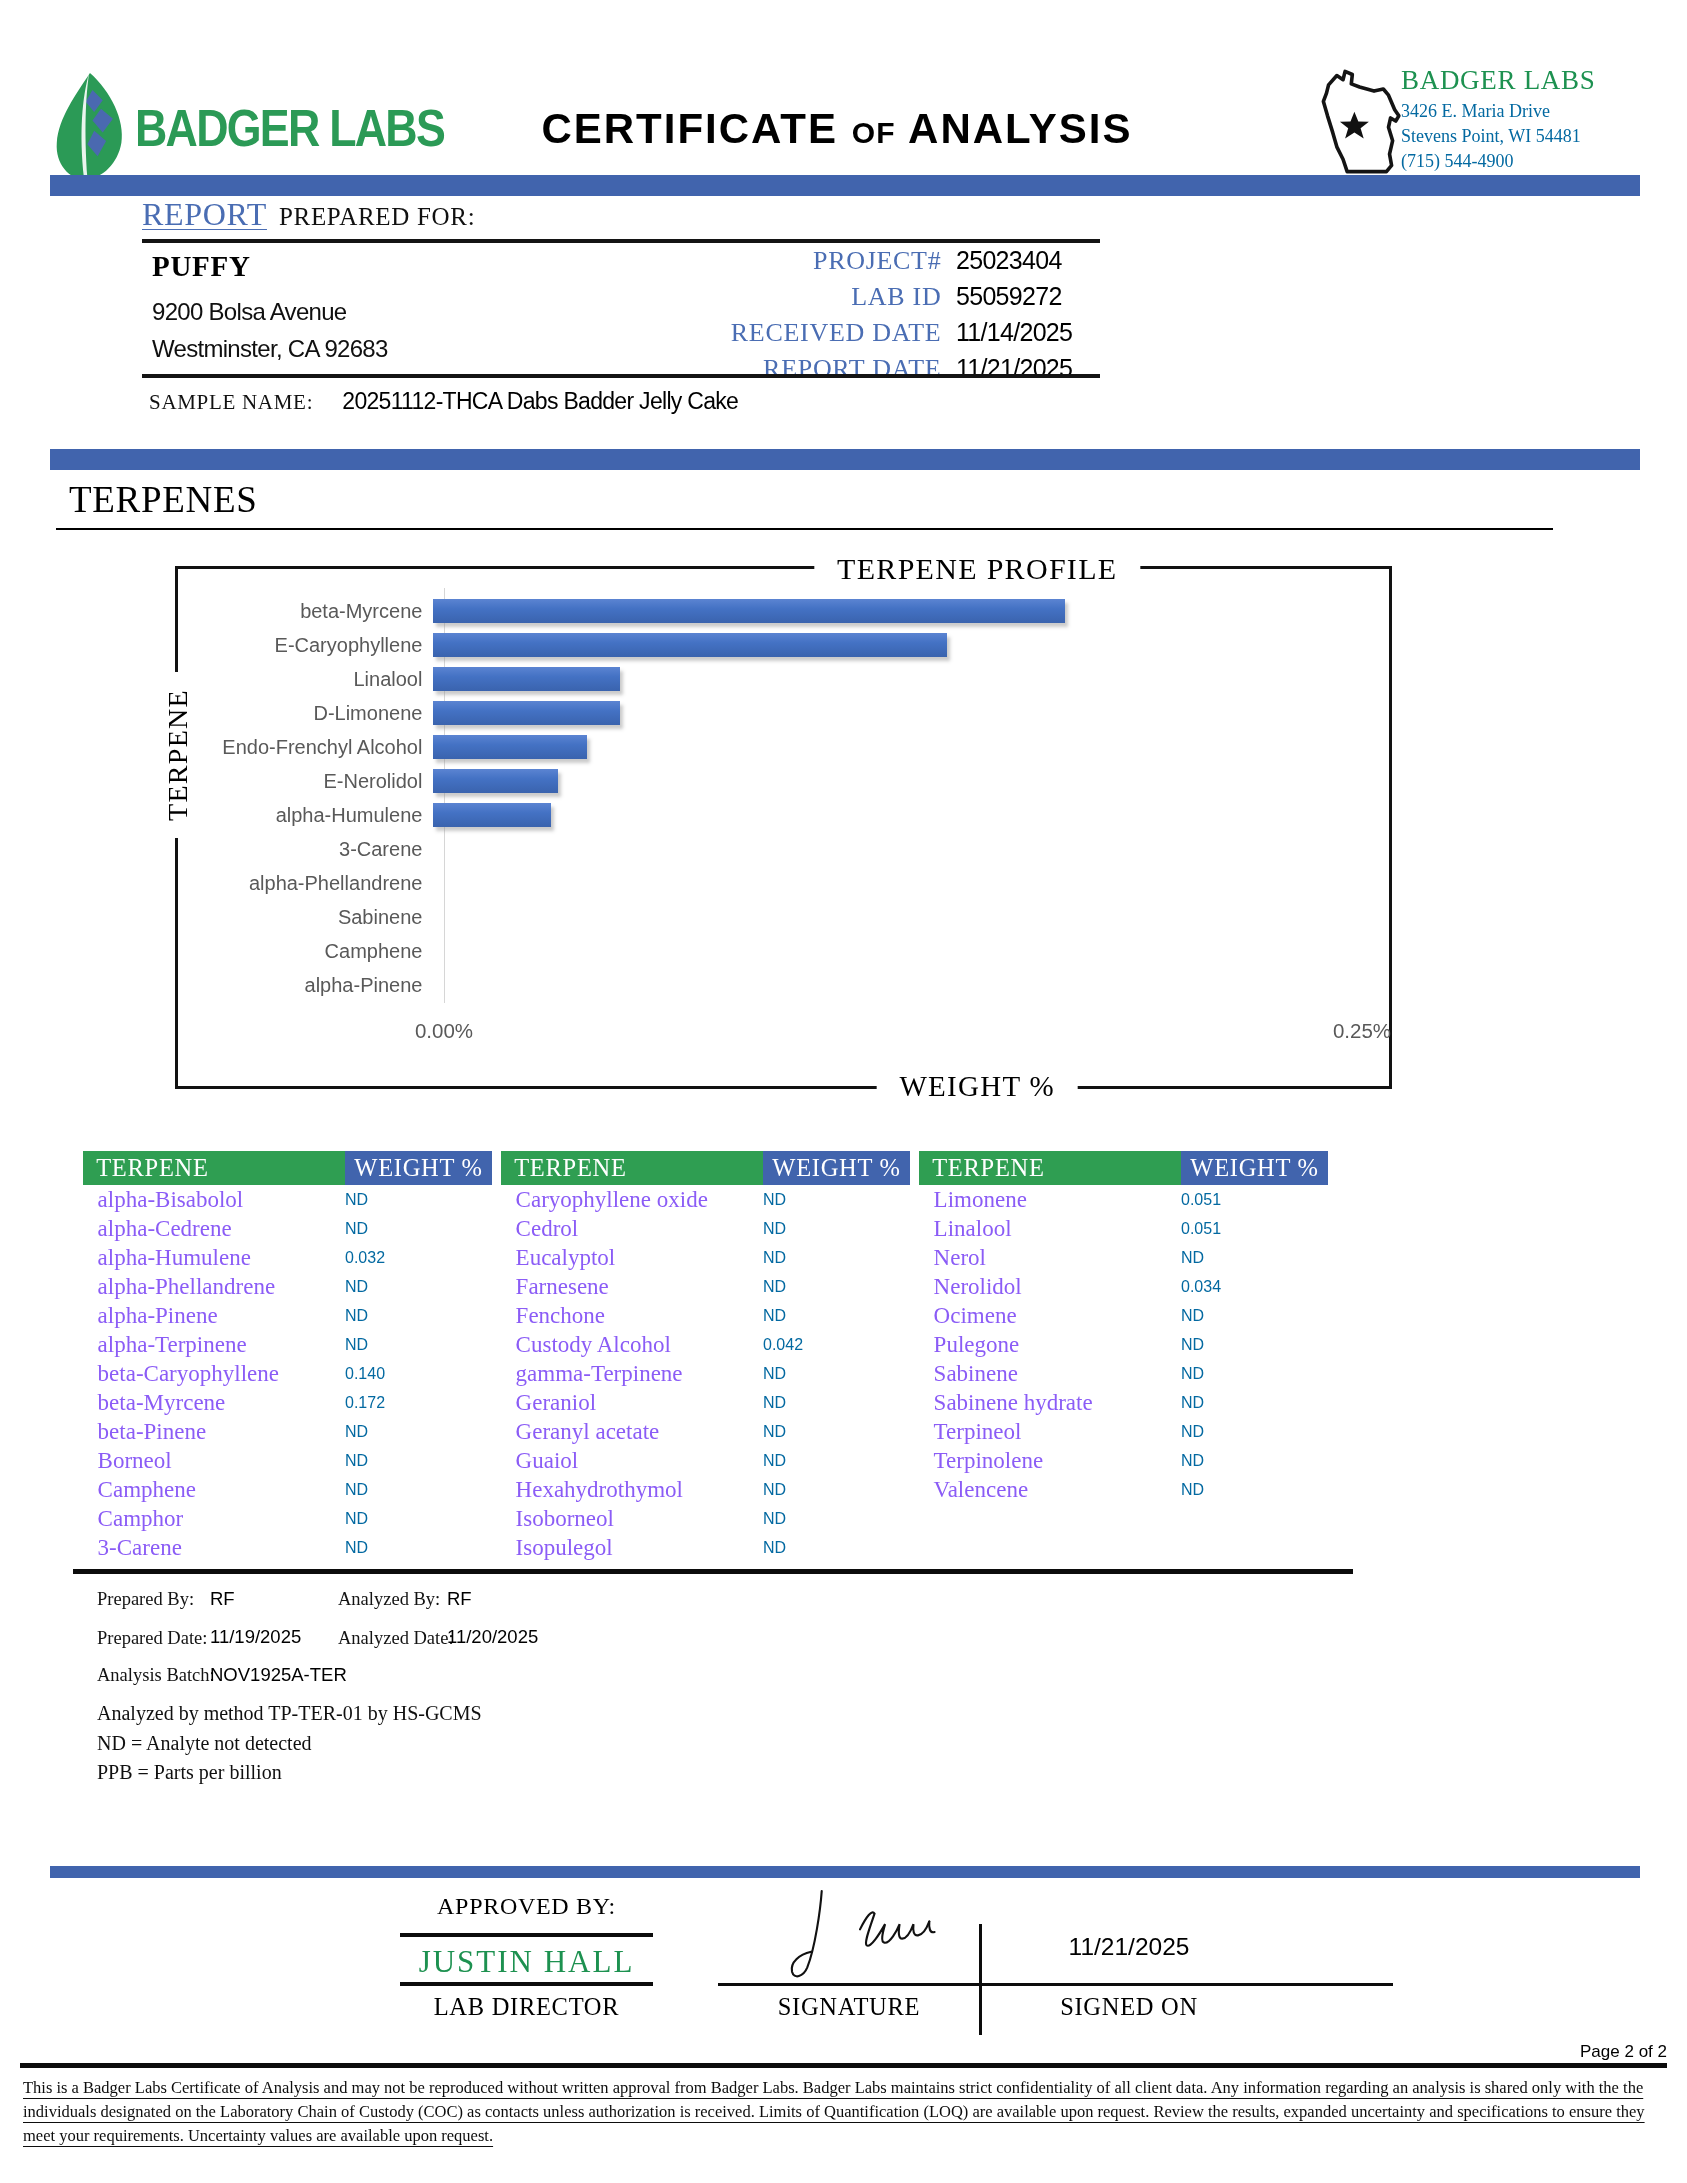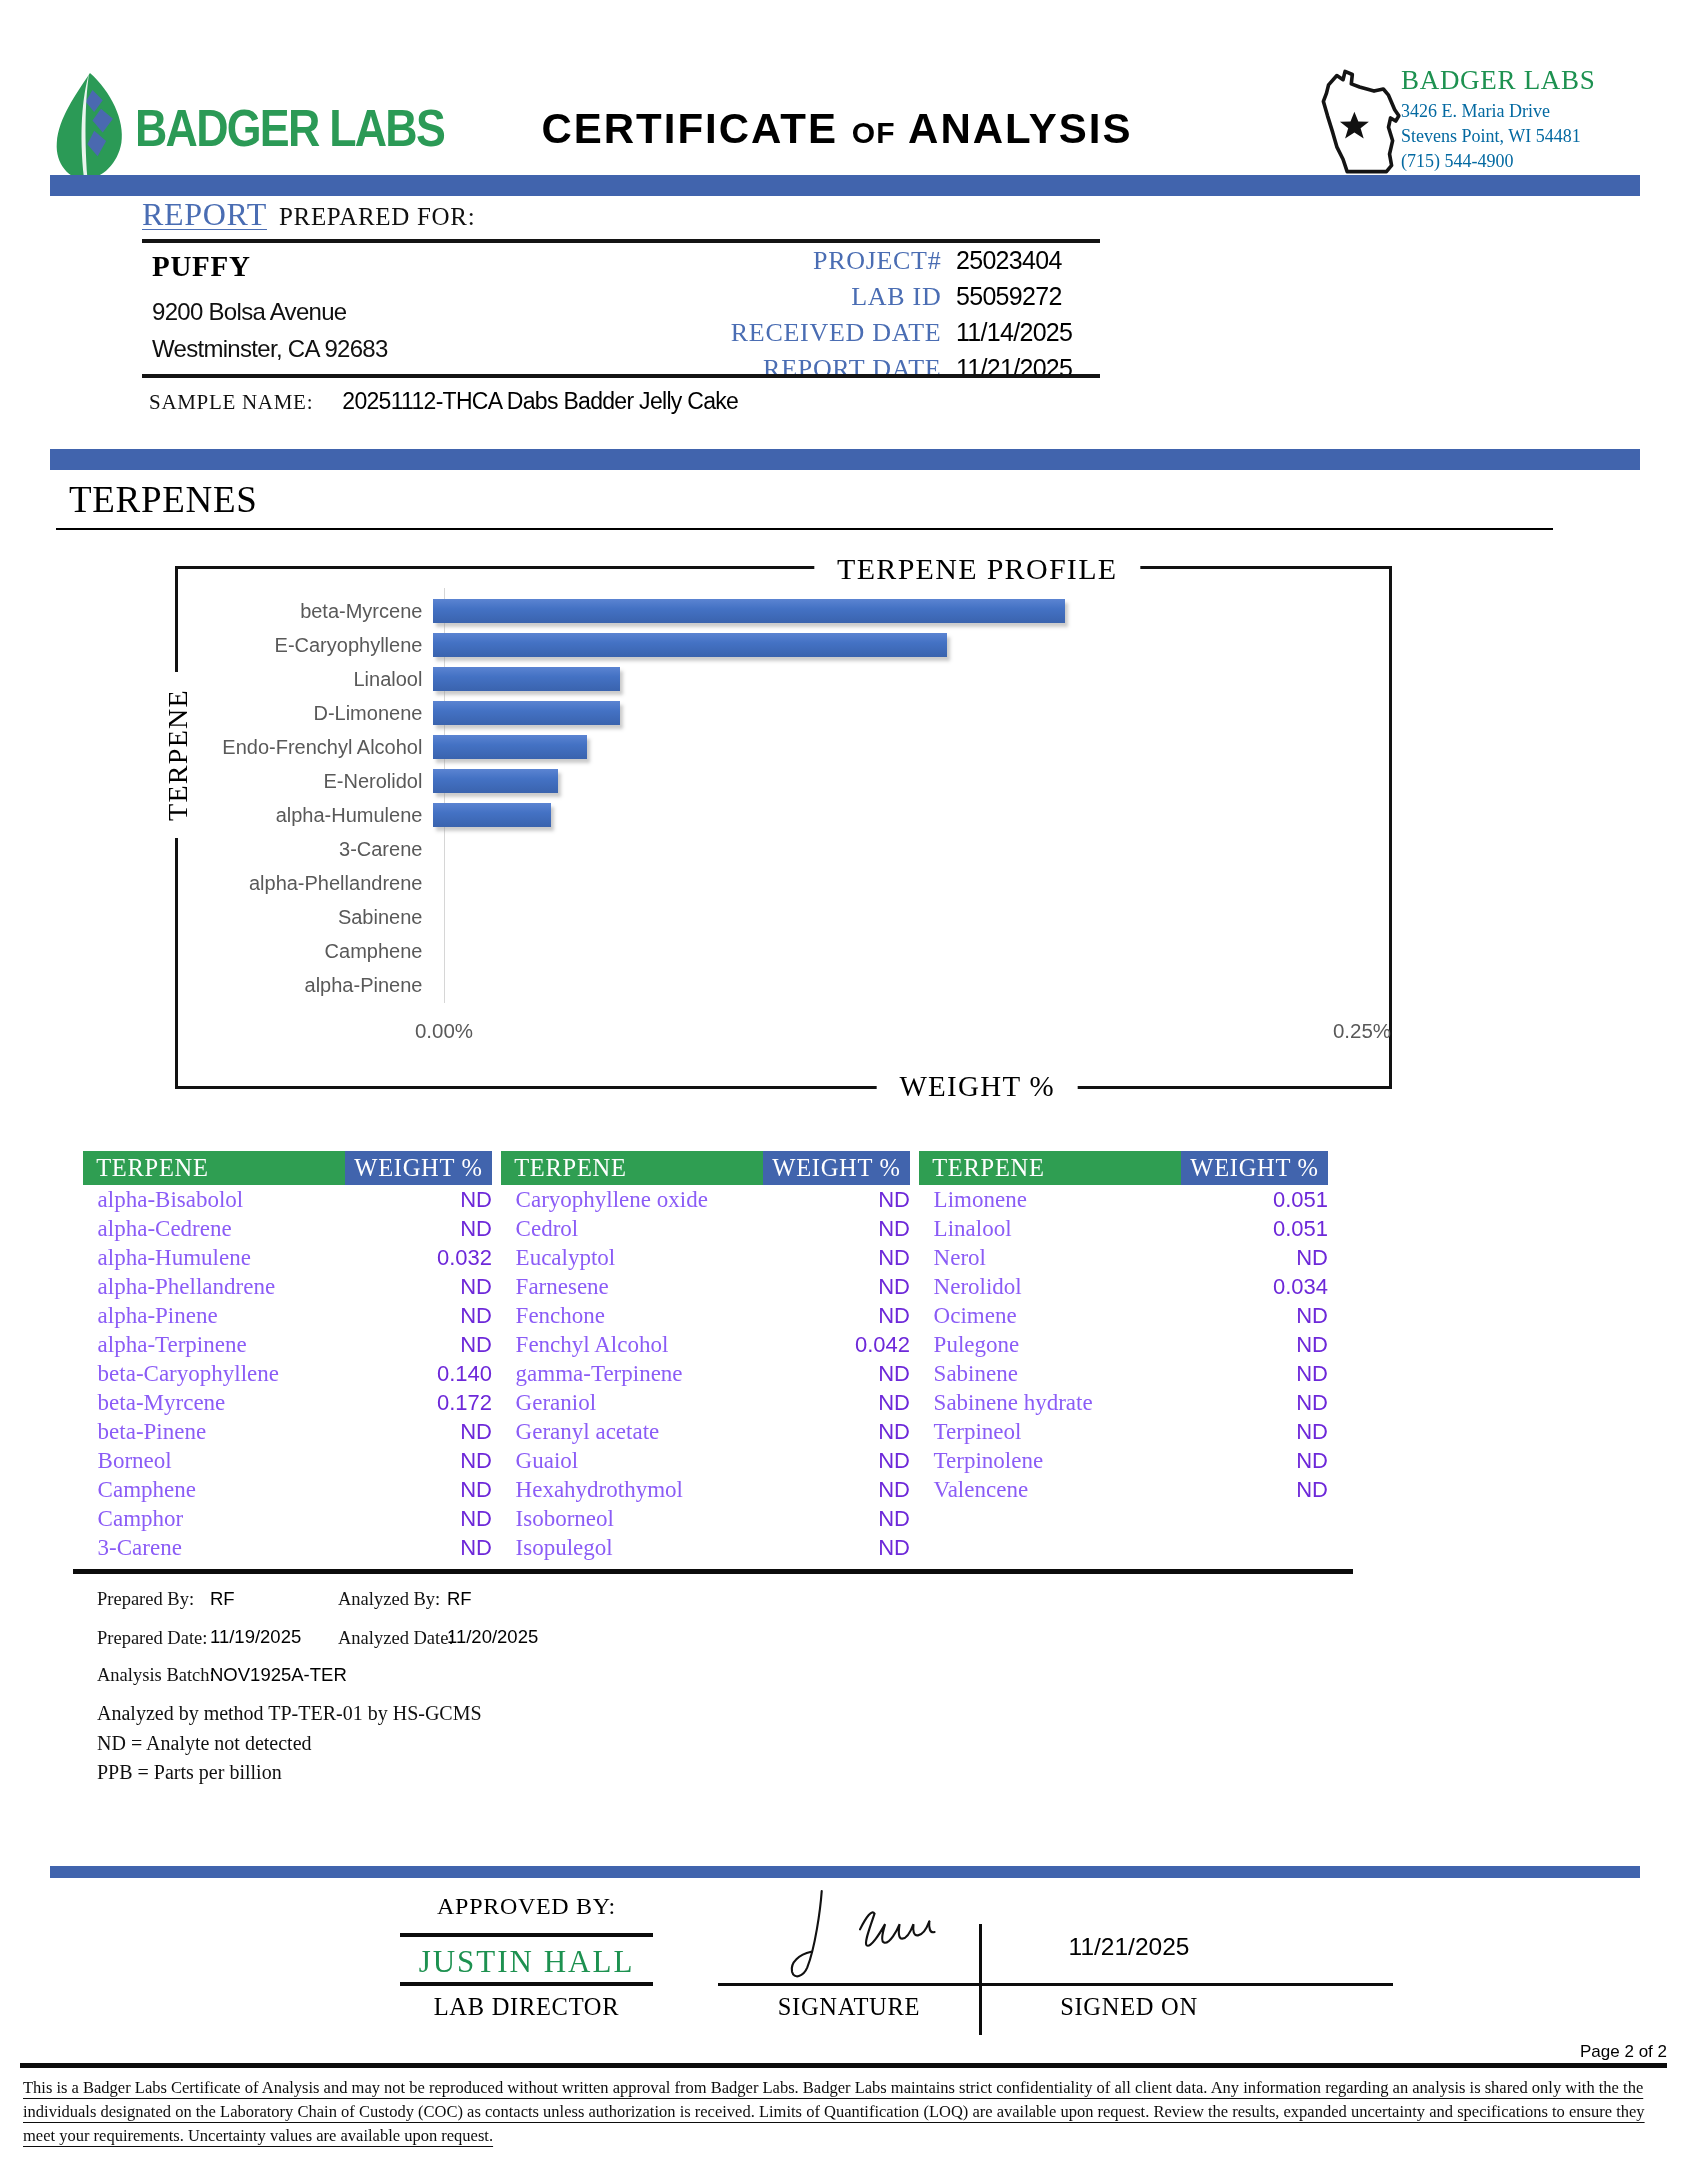--- a/index.html
+++ b/index.html
@@ -69,21 +69,21 @@
 
   
   .tcol { position:absolute; top:1151px; width:409px; }
   .thead { display:flex; height:34px; }
   .th-terpene { width:262px; background:#2f9e52; color:#fff; font-size:24.5px; letter-spacing:0.7px;
                 display:flex; align-items:center; padding-left:13.2px; }
   .th-weight { width:147px; background:#4164ad; color:#fff; font-size:24.5px; letter-spacing:0.7px;
                display:flex; align-items:center; justify-content:center; }
   .trow { display:flex; height:29px; align-items:center; }
   .td-name { width:262px; font-size:23px; color:#8b5cf6; padding-left:14.6px; white-space:nowrap; }
-  .td-val { width:147px; text-align:right; font-family:"Liberation Sans", sans-serif; font-size:22px; color:#6d28d9; }
+  .td-val { width:147px; text-align:left; font-family:"Liberation Sans", sans-serif; font-size:16px; color:#0369a1; }
   #table-endline { left:73px; top:1569px; width:1280px; height:4.6px; background:#0c0c0c; }
 
   
   .prep-label { position:absolute; font-size:18.5px; color:#131313; }
   .prep-value { position:absolute; font-family:"Liberation Sans", sans-serif; font-size:18.5px; color:#000; }
   .note-line { position:absolute; left:97px; font-size:20px; color:#101010; }
 
   
   .approve-left { left:400px; width:253px; text-align:center; }
   #approved-by { top:1893px; font-size:24px; letter-spacing:0.7px; color:#000; }
@@ -337,21 +337,21 @@
       </div>
       <div class="trow">
         <div class="td-name">Farnesene</div>
         <div class="td-val">ND</div>
       </div>
       <div class="trow">
         <div class="td-name">Fenchone</div>
         <div class="td-val">ND</div>
       </div>
       <div class="trow">
-        <div class="td-name">Fenchyl Alcohol</div>
+        <div class="td-name">Custody Alcohol</div>
         <div class="td-val">0.042</div>
       </div>
       <div class="trow">
         <div class="td-name">gamma-Terpinene</div>
         <div class="td-val">ND</div>
       </div>
       <div class="trow">
         <div class="td-name">Geraniol</div>
         <div class="td-val">ND</div>
       </div>

